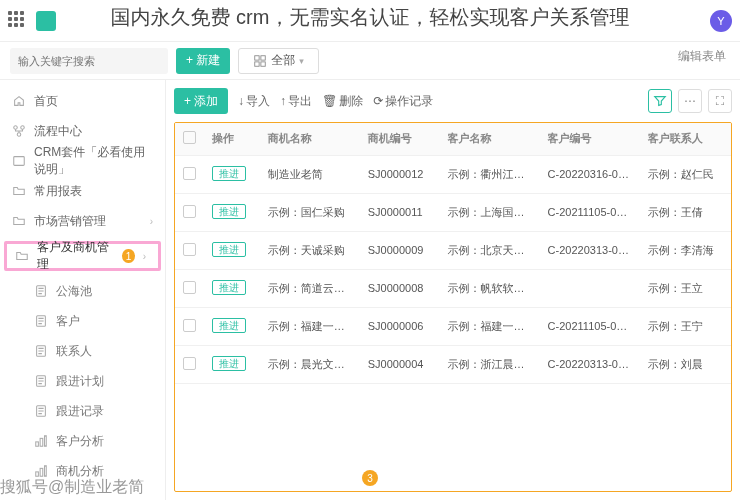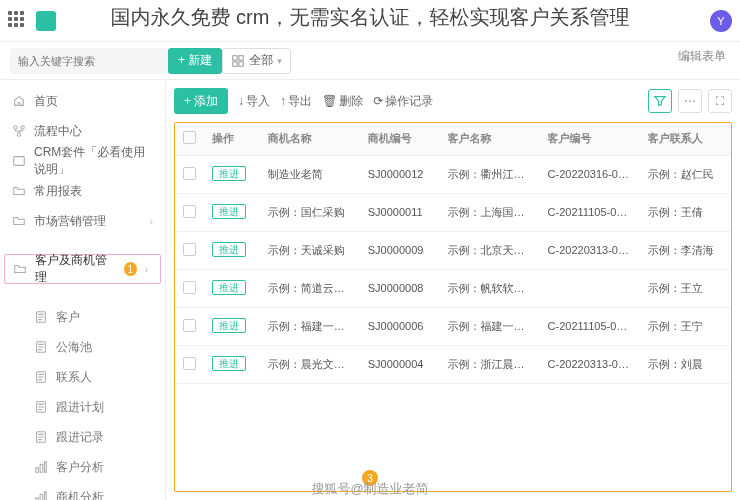--- a/index.html
+++ b/index.html
@@ -3,51 +3,51 @@
 <meta charset="utf-8">
 <style>
 *{box-sizing:border-box;margin:0;padding:0}
 body{font-family:-apple-system,"PingFang SC","Microsoft YaHei",sans-serif;font-size:12px;color:#333;background:#fff;width:740px;height:500px;overflow:hidden;position:relative}
 .headline{position:absolute;top:4px;left:0;right:0;text-align:center;font-size:20px;color:#444;z-index:100;pointer-events:none}
 .topbar{height:42px;display:flex;align-items:center;padding:0 8px;border-bottom:1px solid #eee}
 .apps-icon{width:20px;height:20px;display:grid;grid-template-columns:repeat(3,4px);grid-template-rows:repeat(3,4px);gap:2px;margin-right:8px}
 .apps-icon span{background:#666;border-radius:1px}
 .logo-box{width:20px;height:20px;background:#2bbfa3;border-radius:3px;margin-right:6px}
 .avatar{width:22px;height:22px;background:#6b5ce7;border-radius:50%;color:#fff;display:flex;align-items:center;justify-content:center;font-size:11px;margin-left:auto}
-.row2{height:38px;display:flex;align-items:center;padding:0 10px;border-bottom:1px solid #eee}
+.row2{height:38px;display:flex;align-items:center;padding:0 10px;gap:8px;border-bottom:1px solid #eee}
 .search{flex:0 0 110px;height:26px;border:none;background:#f5f5f5;border-radius:3px;padding:0 8px;font-size:11px;color:#999}
 .btn{display:inline-flex;align-items:center;justify-content:center;height:26px;padding:0 10px;border-radius:3px;cursor:pointer;font-size:12px;gap:3px}
 .btn-primary{background:#2bbfa3;color:#fff}
-.dd{border:1px solid #ddd;height:26px;padding:0 8px;border-radius:3px;display:flex;align-items:center;gap:4px;color:#555;cursor:pointer}
+.dd{border:1px solid #ddd;height:26px;padding:0 14px;border-radius:3px;display:flex;align-items:center;gap:4px;color:#555;cursor:pointer}
 .main{display:flex;height:420px}
 .sidebar{width:166px;border-right:1px solid #eee;overflow-y:auto;padding:6px 0}
 .nav-item{display:flex;align-items:center;height:30px;padding:0 12px;color:#666;cursor:pointer;gap:8px;font-size:12px}
 .nav-item.sub{padding-left:34px;color:#777}
 .nav-item.exp{color:#333}
-.nav-item.hl{border:1px solid #f9a8d4;border-radius:2px;margin:18px 4px;padding-left:8px}
+.nav-item.hl{border:3px solid #f9a8d4;border-radius:2px;margin:5px 4px;padding-left:8px}
 .nav-item.sub.hl{padding-left:30px;background:#f8f8f8}
 .nav-icon{width:14px;height:14px;flex-shrink:0;opacity:.7}
 .badge{width:14px;height:14px;border-radius:50%;color:#fff;font-size:10px;display:inline-flex;align-items:center;justify-content:center;margin-left:4px}
 .b1{background:#f5a623}.b2{background:#f5a623}
 .chev{margin-left:auto;font-size:10px;color:#bbb}
 .content{flex:1;padding:8px;overflow:hidden;display:flex;flex-direction:column}
 .toolbar{display:flex;align-items:center;gap:10px;margin-bottom:8px}
 .tool-link{color:#666;cursor:pointer;display:flex;align-items:center;gap:2px;font-size:12px}
 .tool-right{margin-left:auto;display:flex;gap:6px}
 .sq-btn{width:24px;height:24px;border:1px solid #ddd;border-radius:3px;display:flex;align-items:center;justify-content:center;cursor:pointer;color:#888}
 .sq-btn.on{border-color:#2bbfa3;color:#2bbfa3}
 .table-wrap{border:1px solid #f5a623;border-radius:2px;overflow:auto;flex:1}
 table{width:100%;border-collapse:collapse;font-size:11px}
 th,td{padding:6px 8px;text-align:left;border-bottom:1px solid #f0f0f0;white-space:nowrap;overflow:hidden;text-overflow:ellipsis}
 th{color:#888;font-weight:700;background:#fafafa;height:32px}
 td{color:#555;height:38px;max-width:90px}
 .cb{width:13px;height:13px;border:1px solid #ccc;border-radius:2px;display:inline-block}
 .tag{border:1px solid #2bbfa3;color:#2bbfa3;padding:1px 6px;border-radius:2px;font-size:10px;cursor:pointer}
 .edit-form{position:absolute;top:48px;right:14px;color:#888;font-size:12px;cursor:pointer}
-.footer{position:absolute;bottom:2px;left:0;right:0;text-align:center;font-size:13px;color:#999}
+.footer{position:absolute;bottom:2px;left:0;right:0;font-size:16px;color:#999}
 svg{width:14px;height:14px}
 .big-badge{position:absolute;bottom:14px;left:50%;transform:translateX(-50%);width:16px;height:16px;border-radius:50%;background:#f5a623;color:#fff;font-size:10px;display:flex;align-items:center;justify-content:center}
 </style>
 </head>
 <body>
 
 <div class="headline">国内永久免费 crm，无需实名认证，轻松实现客户关系管理</div>
 
 <div class="topbar">
   <div class="apps-icon">
@@ -123,28 +123,28 @@
         </svg>
         <span>客户及商机管理</span>
         <span class="badge b1">1</span>
         <span class="chev">›</span>
       </div>
       <div class="nav-item sub">
         <svg class="nav-icon" viewBox="0 0 16 16" fill="none" stroke="#888" stroke-width="1.2">
           <rect x="3" y="2" width="10" height="12" rx="1"></rect>
           <path d="M5 5h6M5 8h6M5 11h4"></path>
         </svg>
+        <span>公海池</span>
+      </div>
+      <div class="nav-item sub">
+        <svg class="nav-icon" viewBox="0 0 16 16" fill="none" stroke="#888" stroke-width="1.2">
+          <rect x="3" y="2" width="10" height="12" rx="1"></rect>
+          <path d="M5 5h6M5 8h6M5 11h4"></path>
+        </svg>
         <span>客户</span>
-      </div>
-      <div class="nav-item sub">
-        <svg class="nav-icon" viewBox="0 0 16 16" fill="none" stroke="#888" stroke-width="1.2">
-          <rect x="3" y="2" width="10" height="12" rx="1"></rect>
-          <path d="M5 5h6M5 8h6M5 11h4"></path>
-        </svg>
-        <span>公海池</span>
       </div>
       <div class="nav-item sub">
         <svg class="nav-icon" viewBox="0 0 16 16" fill="none" stroke="#888" stroke-width="1.2">
           <rect x="3" y="2" width="10" height="12" rx="1"></rect>
           <path d="M5 5h6M5 8h6M5 11h4"></path>
         </svg>
         <span>联系人</span>
       </div>
       <div class="nav-item sub">
         <svg class="nav-icon" viewBox="0 0 16 16" fill="none" stroke="#888" stroke-width="1.2">

